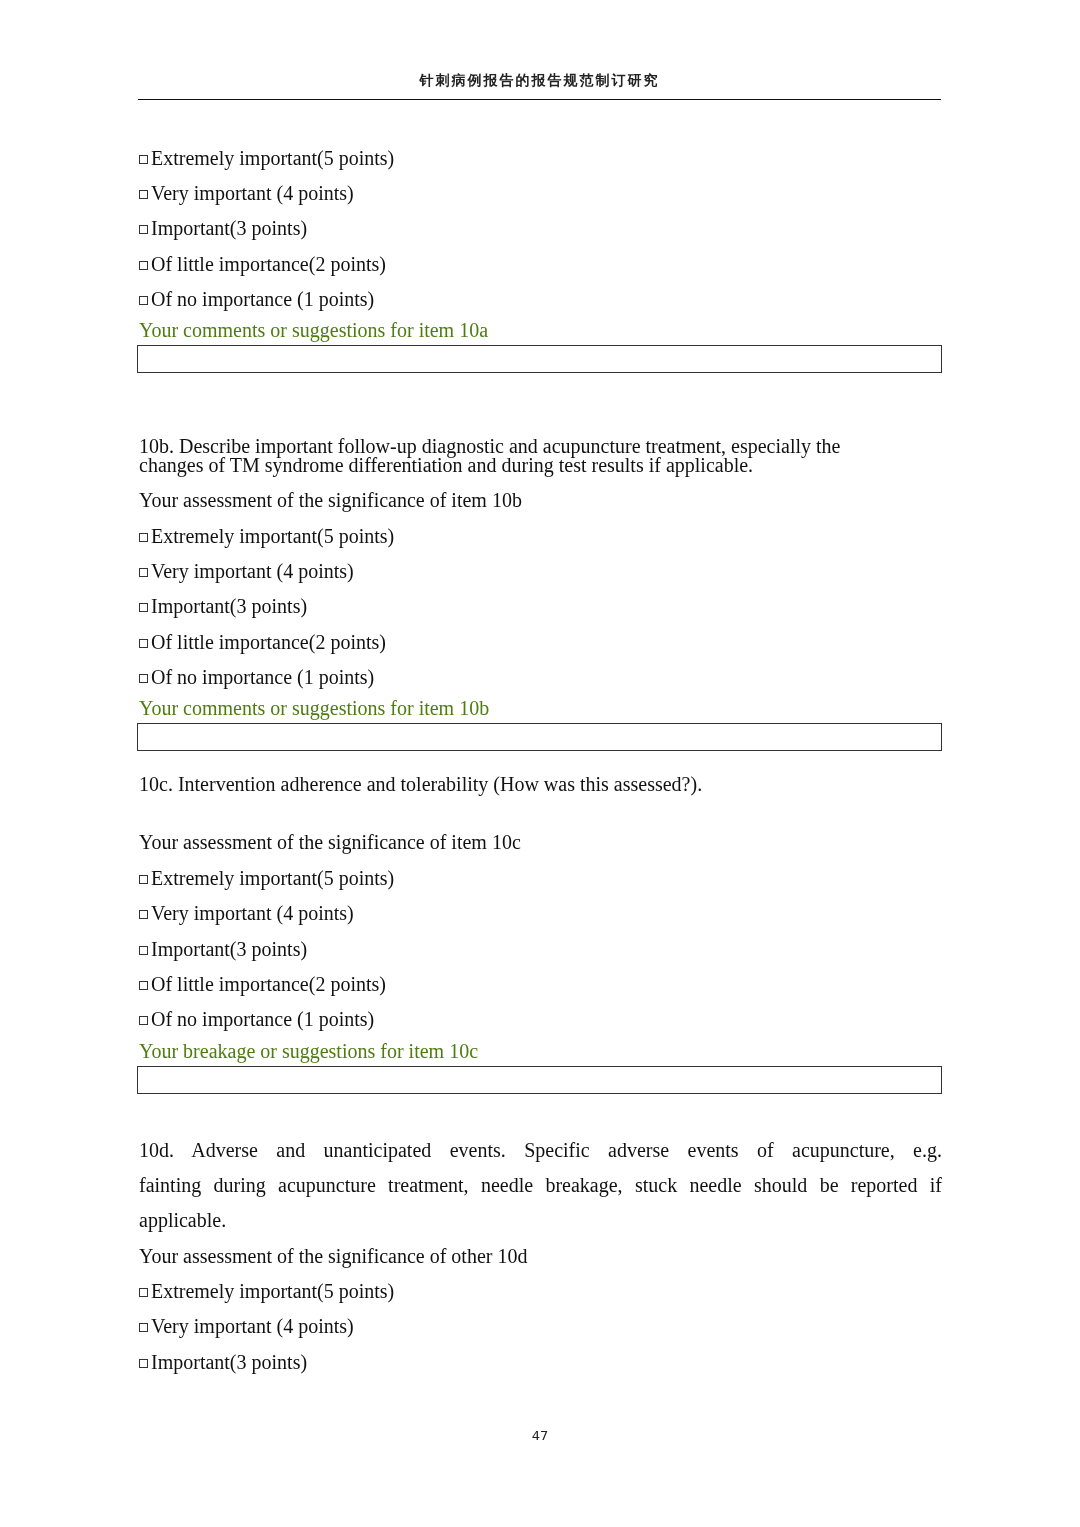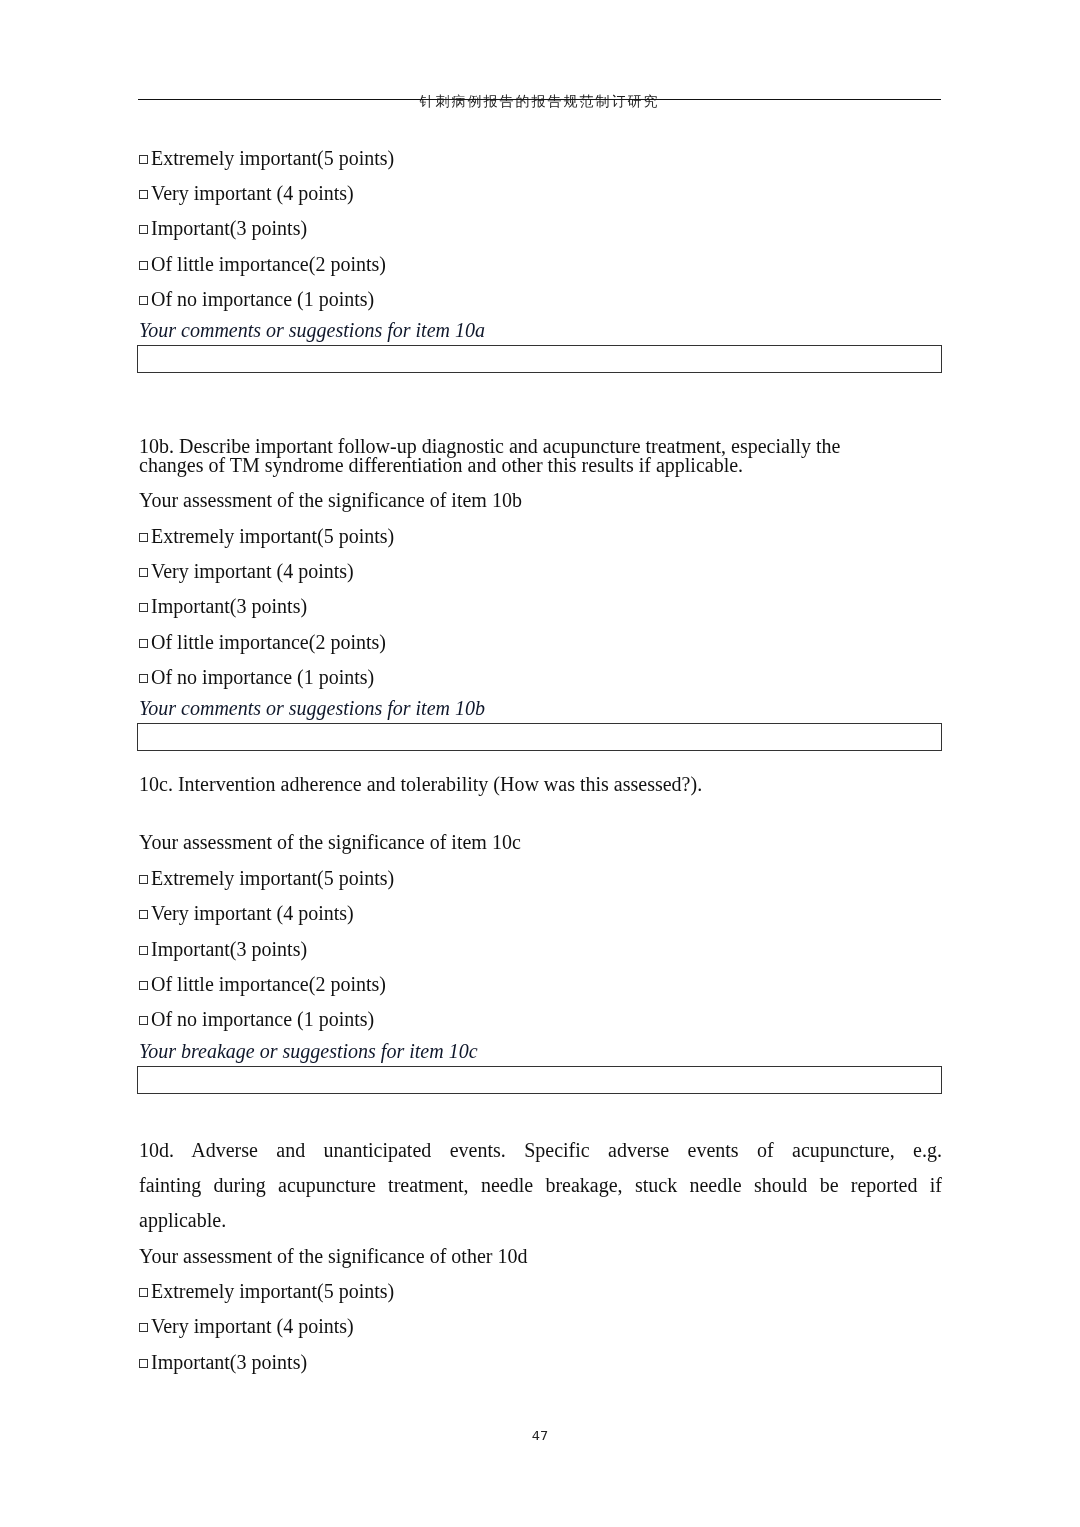--- a/index.html
+++ b/index.html
@@ -1,25 +1,25 @@
 <!DOCTYPE html>
 <html><head>
 <meta charset="utf-8">
 <style>
   html, body { margin: 0; padding: 0; background: #ffffff; }
   body { width: 1080px; height: 1527px; position: relative; overflow: hidden;
          font-family: "Liberation Serif", "DejaVu Serif", serif; color: #111111; }
-  .header { position: absolute; left: 138px; top: 93px; width: 803px; text-align: center;
-            font-family: "DejaVu Serif", serif; font-size: 14px; letter-spacing: 2px; color: #222; }
+  .header { position: absolute; left: 138px; top: 72px; width: 803px; text-align: center;
+            font-family: "DejaVu Serif", serif; font-size: 14px; letter-spacing: 2px; color: #222; font-weight: bold; }
   .header-rule { position: absolute; left: 138px; top: 99px; width: 803px; height: 0;
                  border-top: 1.5px solid #111; }
   .content { position: absolute; left: 139px; top: 0; width: 803px; }
   .line { position: absolute; left: 0; font-size: 20px; line-height: 24px; white-space: nowrap; }
   .justify { white-space: normal; text-align: justify; text-align-last: justify; width: 803px; }
-  .gray { color: #0f172a; font-style: italic; }
+  .gray { color: #4d7c0f; }
   .box { position: absolute; left: -2px; width: 805px; height: 28px; border: 1px solid #333;
          background: #fff; box-sizing: border-box; }
   .cb { display: inline-block; width: 9px; height: 9px; border: 1px solid #333; margin-right: 3px;
         vertical-align: 1px; box-sizing: border-box; cursor: pointer; }
   .pagenum { position: absolute; left: 0; width: 1080px; top: 1428px; text-align: center;
              font-family: "DejaVu Sans", sans-serif; font-size: 13px; color: #222; }
 </style>
 </head>
 <body>
 
@@ -30,21 +30,21 @@
 
   <div class="line" style="top:146px"><span class="cb"></span><span>Extremely important(5 points)</span></div>
   <div class="line" style="top:181px"><span class="cb"></span><span>Very important (4 points)</span></div>
   <div class="line" style="top:216px"><span class="cb"></span><span>Important(3 points)</span></div>
   <div class="line" style="top:252px"><span class="cb"></span><span>Of little importance(2 points)</span></div>
   <div class="line" style="top:287px"><span class="cb"></span><span>Of no importance (1 points)</span></div>
   <div class="line gray" style="top:318px">Your comments or suggestions for item 10a</div>
   <div class="box" style="top:345px"></div>
 
   <div class="line" style="top:434px">10b. Describe important follow-up diagnostic and acupuncture treatment, especially the</div>
-  <div class="line" style="top:453px">changes of TM syndrome differentiation and other this results if applicable.</div>
+  <div class="line" style="top:453px">changes of TM syndrome differentiation and during test results if applicable.</div>
   <div class="line" style="top:488px">Your assessment of the significance of item 10b</div>
   <div class="line" style="top:524px"><span class="cb"></span><span>Extremely important(5 points)</span></div>
   <div class="line" style="top:559px"><span class="cb"></span><span>Very important (4 points)</span></div>
   <div class="line" style="top:594px"><span class="cb"></span><span>Important(3 points)</span></div>
   <div class="line" style="top:630px"><span class="cb"></span><span>Of little importance(2 points)</span></div>
   <div class="line" style="top:665px"><span class="cb"></span><span>Of no importance (1 points)</span></div>
   <div class="line gray" style="top:696px">Your comments or suggestions for item 10b</div>
   <div class="box" style="top:723px"></div>
 
   <div class="line" style="top:772px">10c. Intervention adherence and tolerability (How was this assessed?).</div>

